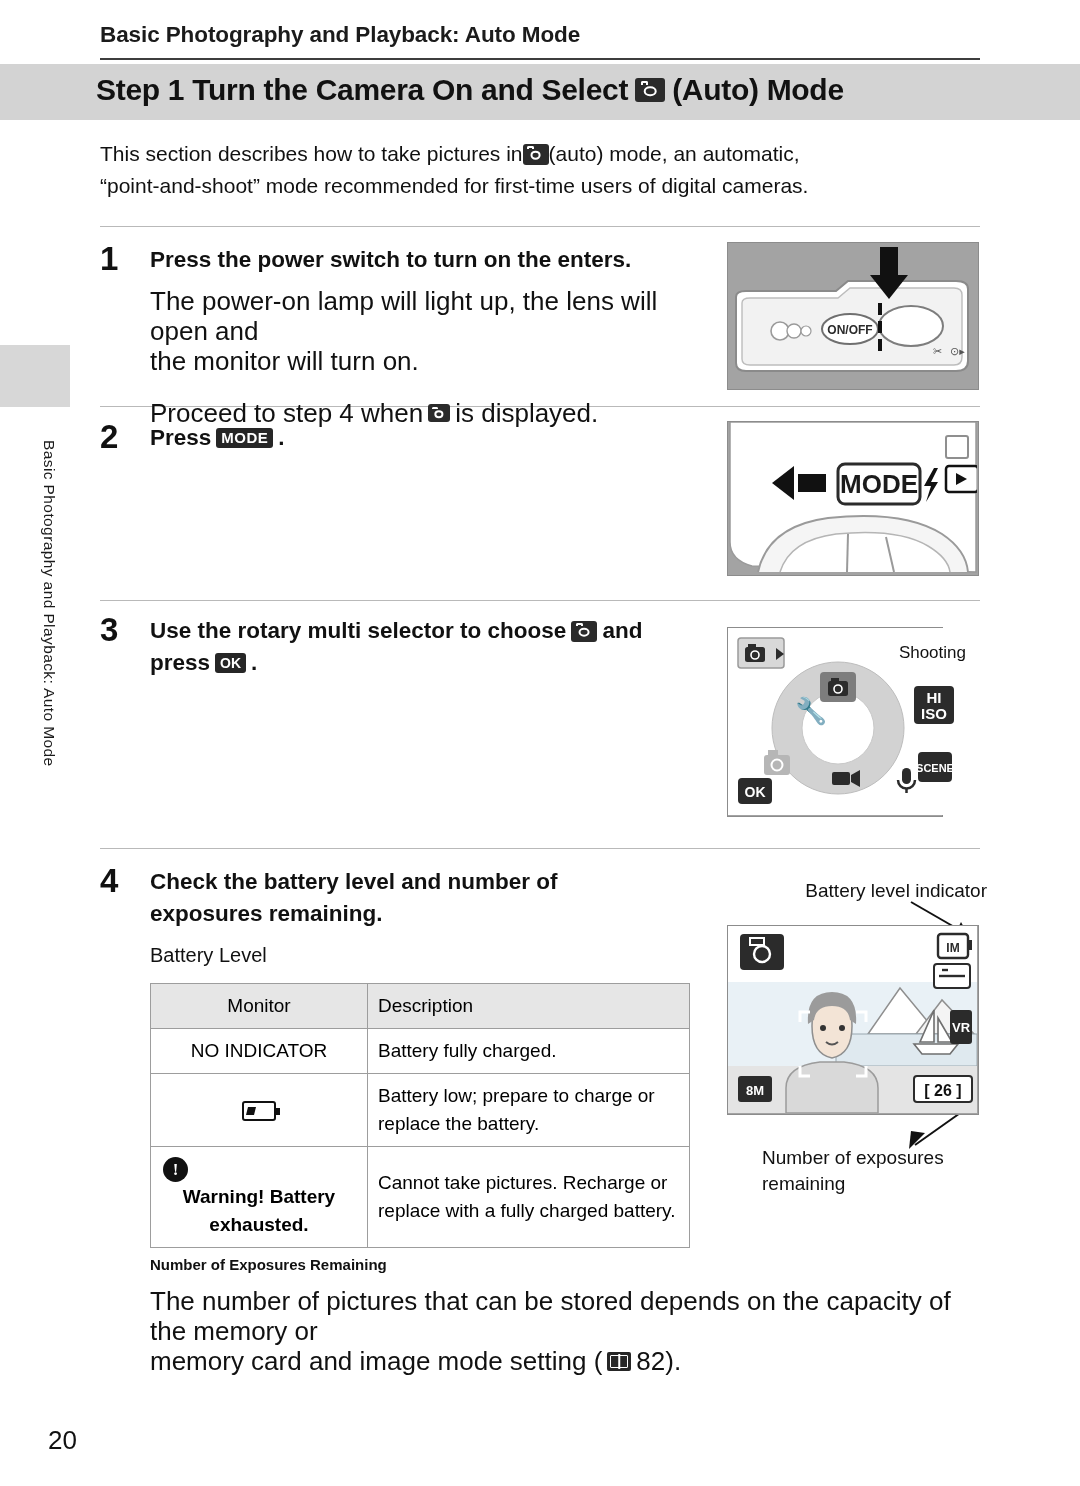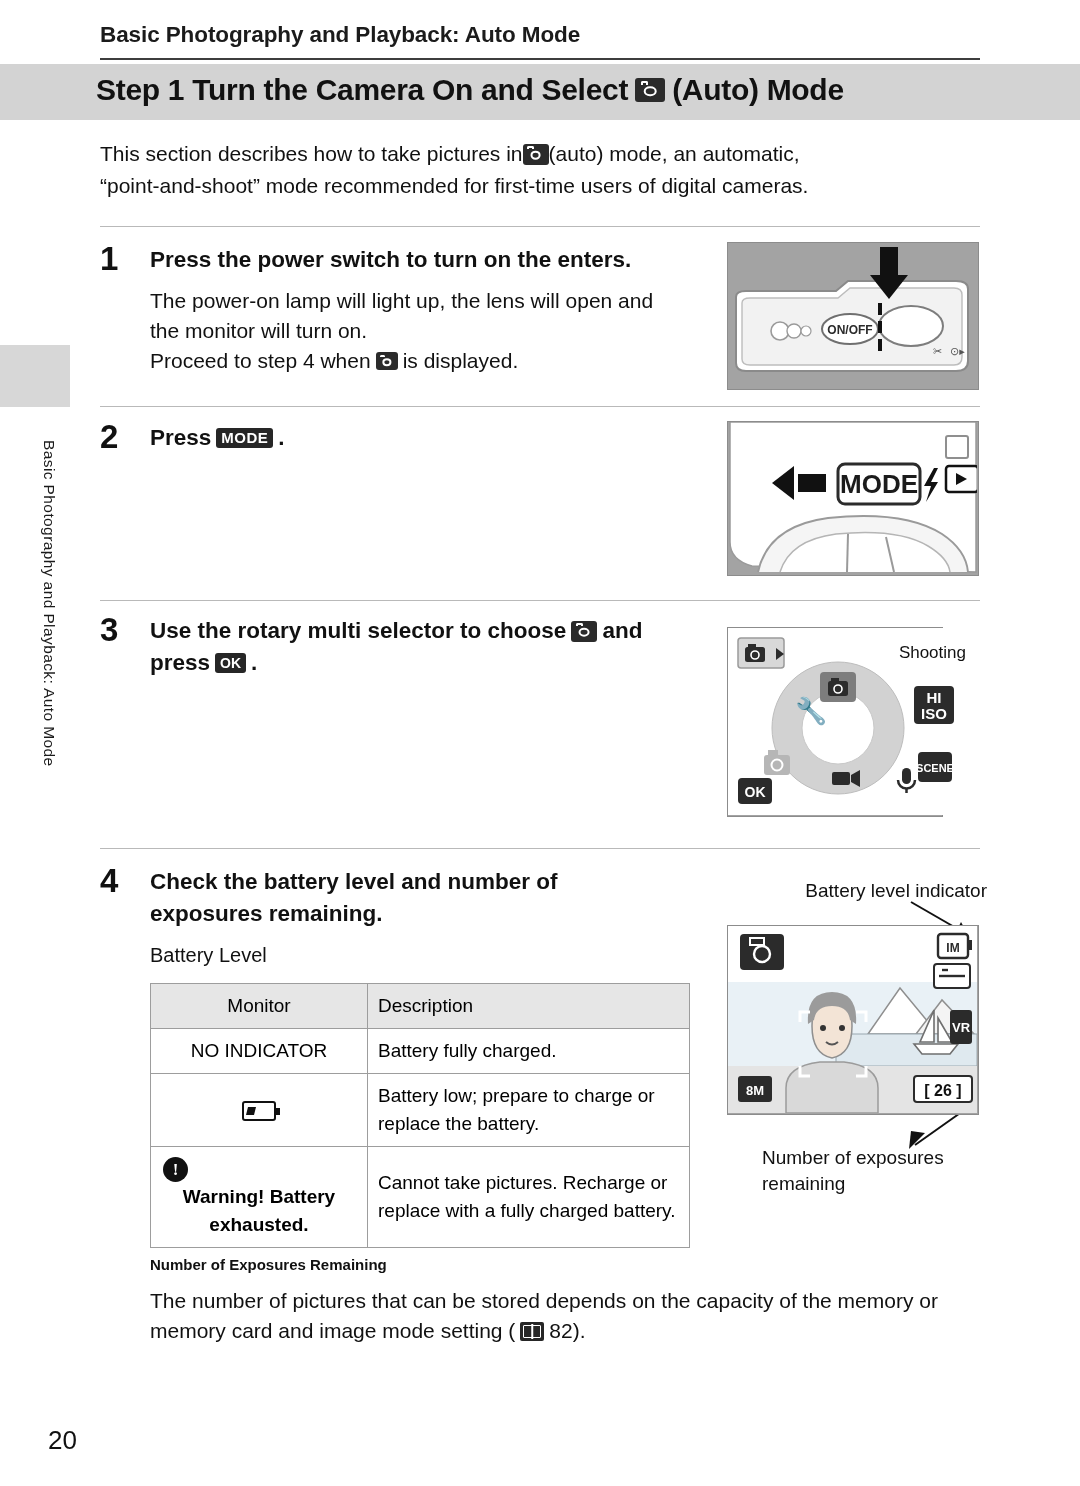--- a/index.html
+++ b/index.html
@@ -117,21 +117,21 @@
   }
   .stephead {
     position: absolute;
     font-size: 22.5px;
     font-weight: bold;
     color: #111;
     line-height: 32px;
   }
   .stepbody {
     position: absolute;
-    font-size: 21px;
+    font-size: 26px;
     line-height: 30px;
     color: #111;
   }
   .inline-row { display: flex; align-items: center; gap: 5px; flex-wrap: nowrap; }
 
   
   .icon-auto {
     display: inline-block;
     position: relative;
     background: #2b2b2b;
@@ -356,21 +356,21 @@
   <div class="hr" style="left:100px; top:226px; width:880px;"></div>
   <div class="hr" style="left:100px; top:406px; width:880px;"></div>
   <div class="hr" style="left:100px; top:600px; width:880px;"></div>
   <div class="hr" style="left:100px; top:848px; width:880px;"></div>
 
   <div class="stepnum" style="left:100px; top:240px;">1</div>
   <div class="stephead" style="left:150px; top:244px; width:560px;">Press the power switch to turn on the enters.</div>
   <div class="stepbody" style="left:150px; top:286px; width:560px;">
     <div>The power-on lamp will light up, the lens will open and</div>
     <div>the monitor will turn on.</div>
-    <div class="inline-row" style="text-align:right;">
+    <div class="inline-row" style="margin-top:22px;text-align:right;">
       <span>Proceed to step 4 when</span>
       <span class="icon-auto sm"></span>
       <span>is displayed.</span>
     </div>
   </div>
 
   <div class="fig" style="left:727px; top:242px; width:252px; height:148px;">
     <svg width="249" height="145" viewBox="0 0 249 145">
 
       <path d="M8 54 L8 120 Q8 128 18 128 L228 128 Q240 128 240 118 L240 46 Q240 38 228 38 L120 38 L108 48 L18 48 Q8 48 8 54 Z" fill="#ffffff" stroke="#8a8a8a" stroke-width="2"></path>

